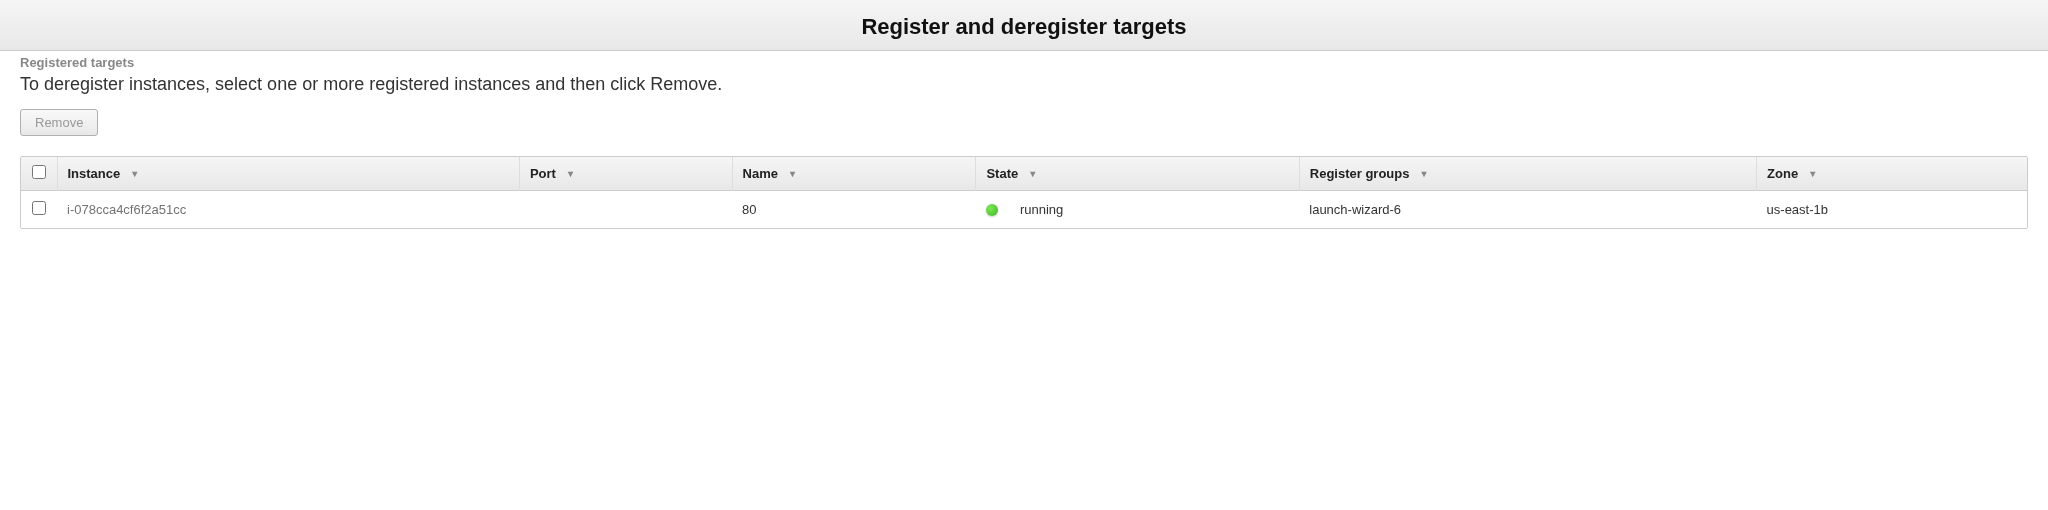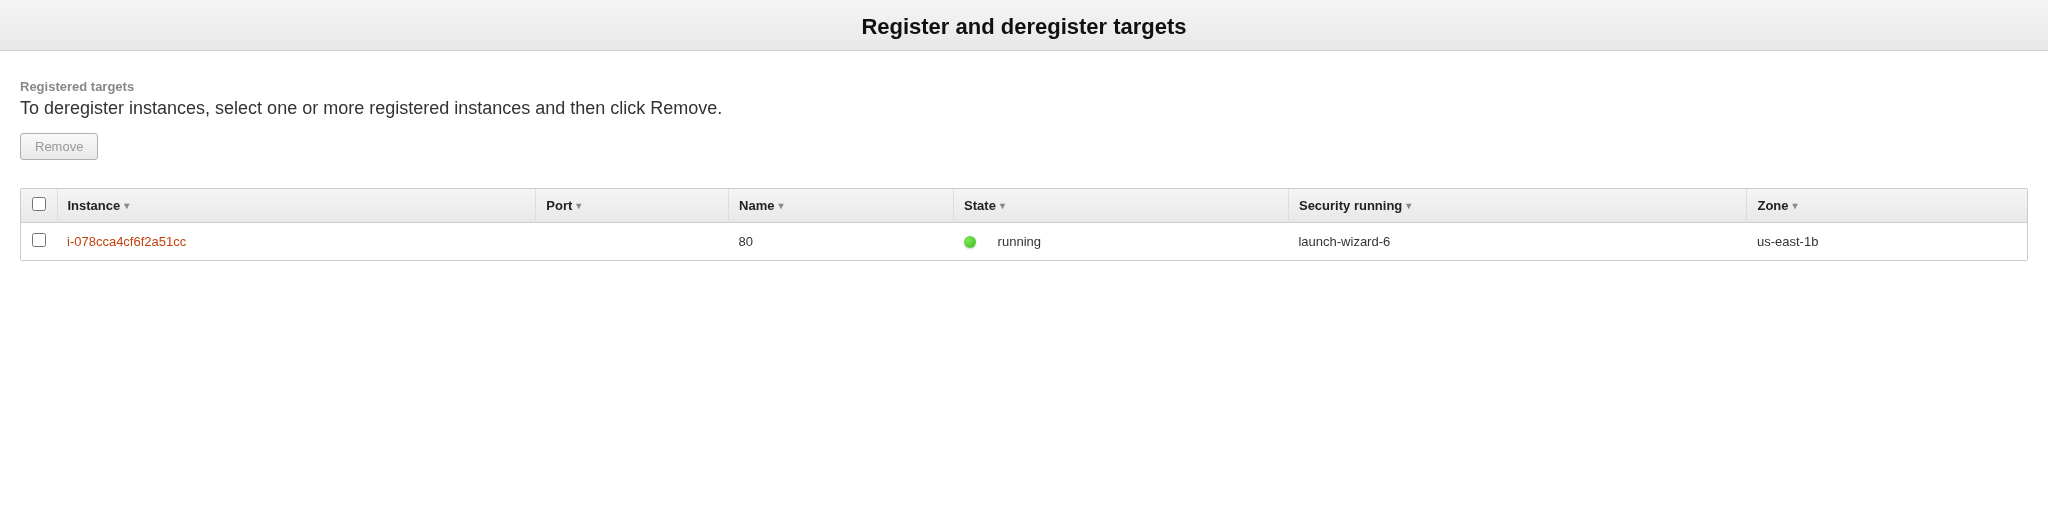--- a/index.html
+++ b/index.html
@@ -17,21 +17,21 @@
       text-align: center;
     }
 
     .page-title {
       font-size: 22px;
       font-weight: bold;
       color: #111;
     }
 
     .page-body {
-      padding: 28px 20px;
+      padding: 4px 20px;
       background: #fff;
     }
 
     .section-label {
       font-size: 13px;
       font-weight: bold;
       color: #888;
       margin-bottom: 4px;
     }
 
@@ -43,21 +43,21 @@
 
     .remove-btn {
       display: inline-block;
       padding: 5px 14px;
       font-size: 13px;
       background: linear-gradient(to bottom, #f9f9f9, #e8e8e8);
       border: 1px solid #b0b0b0;
       border-radius: 3px;
       color: #999;
       cursor: default;
-      margin-bottom: 28px;
+      margin-bottom: 20px;
     }
 
     .table-wrapper {
       border: 1px solid #ccc;
       border-radius: 2px;
       overflow: hidden;
     }
 
     table {
       width: 100%;
@@ -80,21 +80,21 @@
       user-select: none;
     }
 
     thead th:last-child {
       border-right: none;
     }
 
     thead th .col-header {
       display: flex;
       align-items: center;
-      gap: 4px;
+      gap: 12px;
     }
 
     .sort-arrow {
       font-size: 10px;
       color: #888;
     }
 
     .checkbox-col {
       width: 36px;
       text-align: center;
@@ -135,21 +135,21 @@
     .status-dot {
       width: 12px;
       height: 12px;
       border-radius: 50%;
       background: radial-gradient(circle at 35% 35%, #7ee855, #3db524);
       flex-shrink: 0;
       box-shadow: 0 1px 2px rgba(0,0,0,0.2);
     }
 
     .instance-id {
-      color: #c2410c;
+      color: #737373;
       margin-top: 28px;
     }
   </style>
 </head>
 <body>
 
 <div class="page-header">
   <div class="page-title">Register and deregister targets</div>
 </div>
 
@@ -185,21 +185,21 @@
             </div>
           </th>
           <th>
             <div class="col-header">
               <span>State</span>
               <span class="sort-arrow">▾</span>
             </div>
           </th>
           <th>
             <div class="col-header">
-              <span>Security running</span>
+              <span>Register groups</span>
               <span class="sort-arrow">▾</span>
             </div>
           </th>
           <th>
             <div class="col-header">
               <span>Zone</span>
               <span class="sort-arrow">▾</span>
             </div>
           </th>
         </tr>

